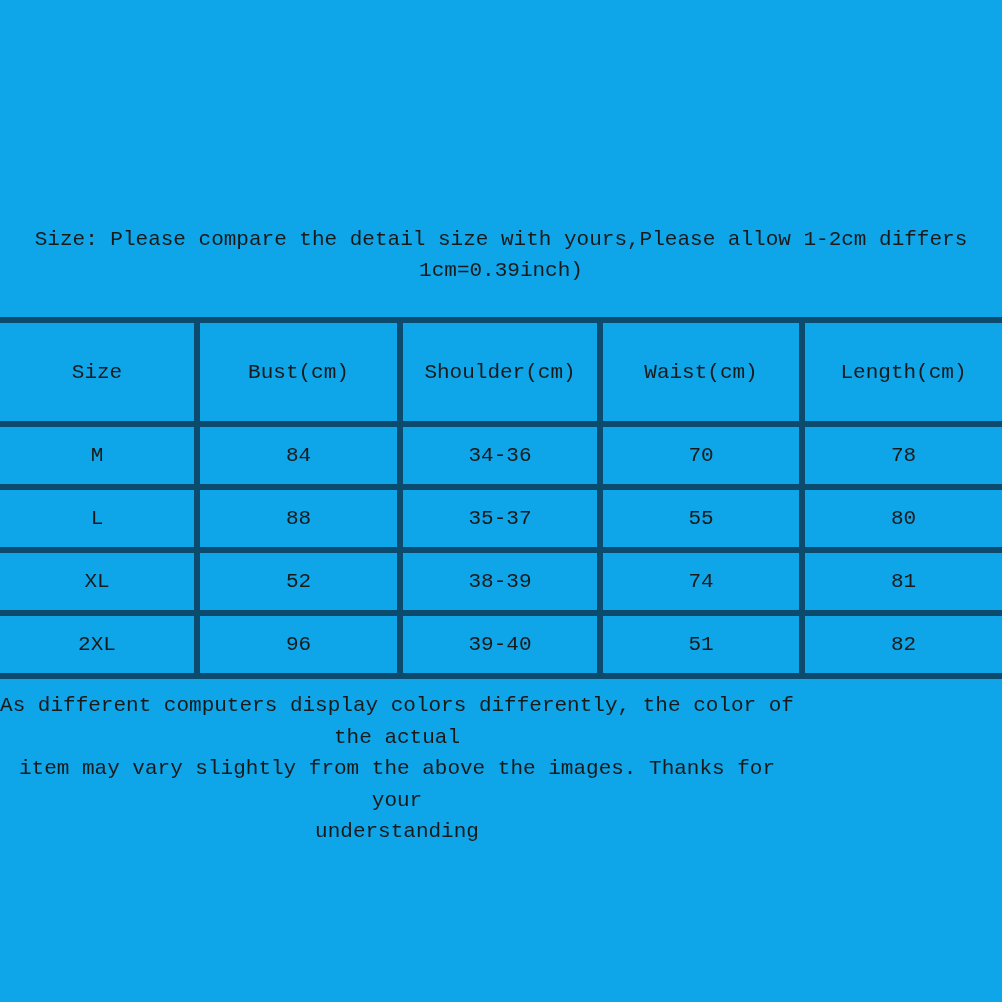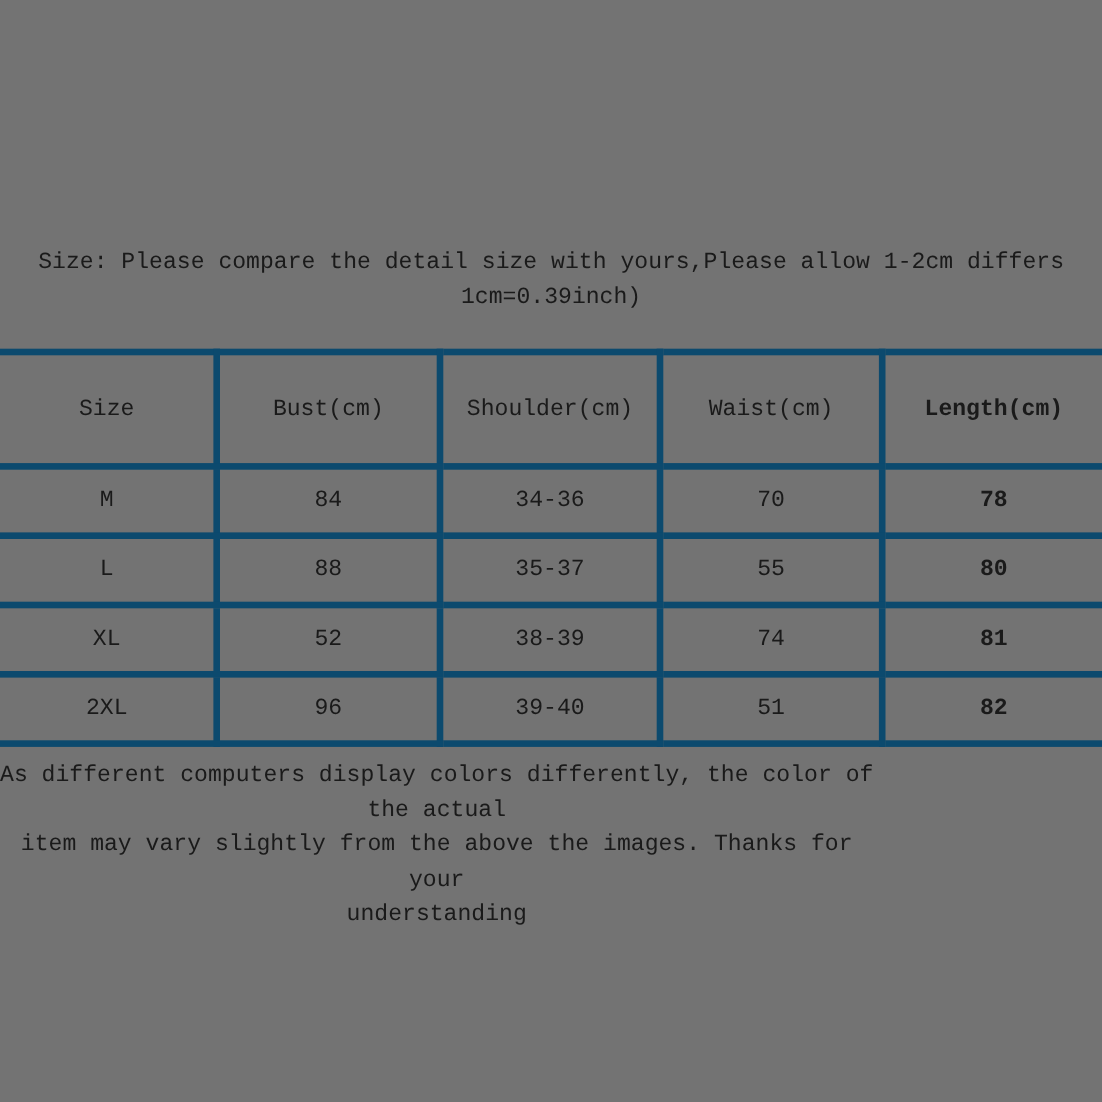--- a/index.html
+++ b/index.html
@@ -4,21 +4,21 @@
 <style>
   html, body {
     margin: 0;
     padding: 0;
     background: #ffffff;
   }
   .canvas {
     position: relative;
     width: 1002px;
     height: 1002px;
-    background: #737373;
+    background: #0ea5e9;
     font-family: "Liberation Mono", "DejaVu Sans Mono", monospace;
     color: #1a1a1a;
     overflow: hidden;
   }
   .intro {
     position: absolute;
     top: 224px;
     left: 0;
     width: 1002px;
     text-align: center;
@@ -36,21 +36,21 @@
     font-size: 21px;
     text-align: center;
   }
   .size-table th, .size-table td {
     border: 6px solid #0c4a6e;
     font-weight: normal;
     padding: 0;
     vertical-align: middle;
   }
   .size-table th:first-child, .size-table td:first-child { border-left: none; }
-  .size-table th:last-child, .size-table td:last-child { border-right: none; font-weight: bold; }
+  .size-table th:last-child, .size-table td:last-child { border-right: none; }
   .size-table thead tr { height: 104px; }
   .size-table tbody tr { height: 63px; }
   .note {
     position: absolute;
     top: 690px;
     left: 0;
     width: 794px;
     text-align: center;
     font-size: 21px;
     line-height: 31.5px;

